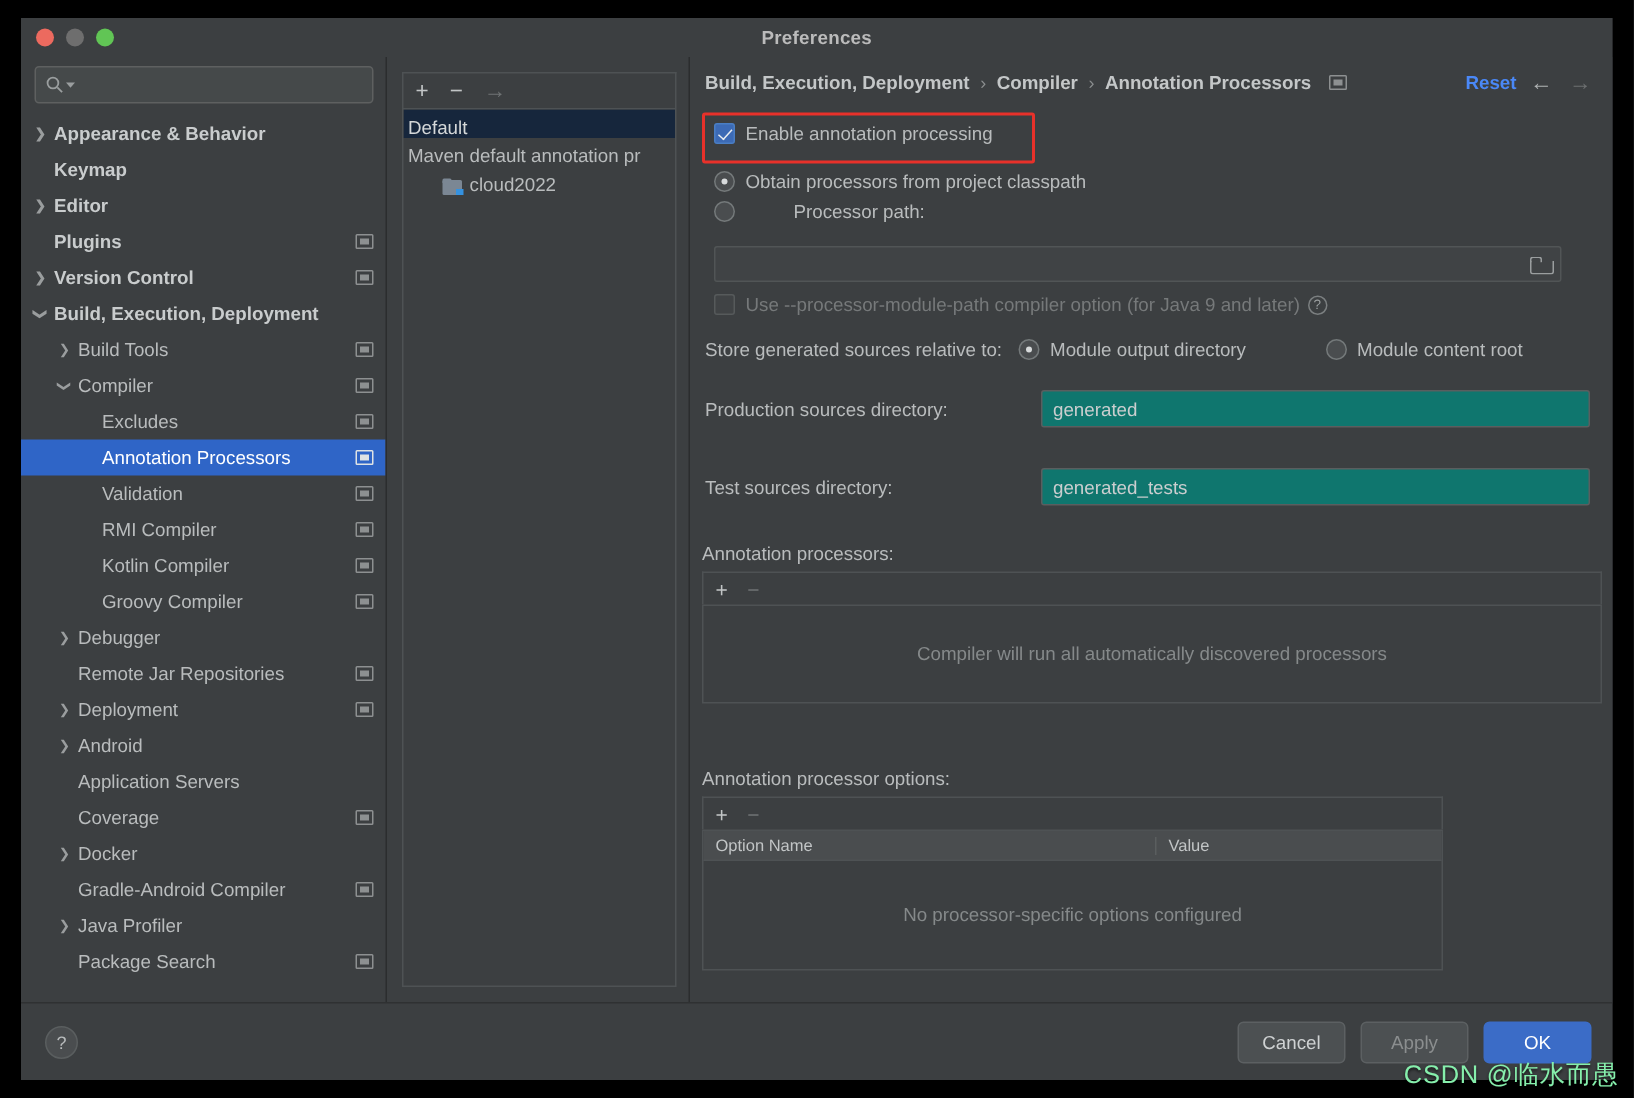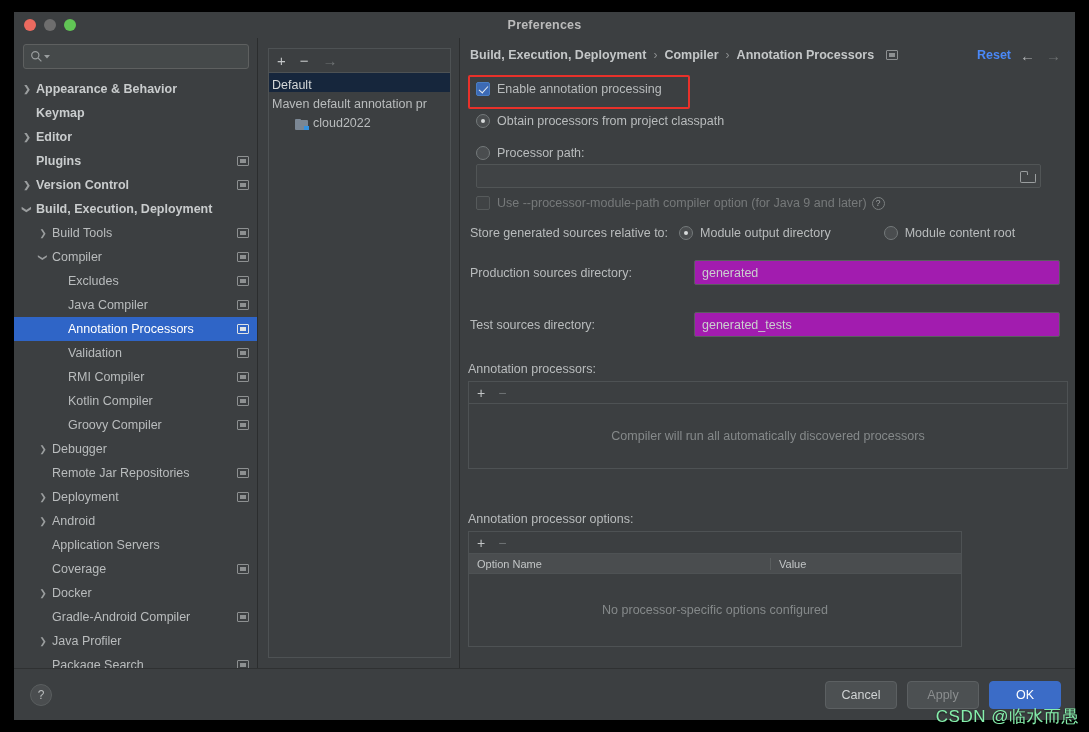--- a/index.html
+++ b/index.html
@@ -151,21 +151,21 @@
     width: 14px; height: 14px; border-radius: 50%;
     border: 1px solid #74797a; background: #4a4d4f;
     flex: 0 0 14px; position: relative; margin-right: 7px;
   }
   .rb.on::after {
     content: ""; position: absolute; left: 4px; top: 4px;
     width: 4px; height: 4px; border-radius: 50%; background: #d7dadb;
   }
   
   .tf {
-    background: #a21caf; border: 1px solid #5a5e5f; border-radius: 2px;
+    background: #0f766e; border: 1px solid #5a5e5f; border-radius: 2px;
     height: 22px; display: flex; align-items: center;
     padding: 0 7px; font-size: 12.5px; color: #cbcecf;
   }
   .tf.empty { background: #404345; border-color: #515556; }
 
   .hl-box {
     position: absolute; border: 2px solid #e8312a; border-radius: 2px;
     pointer-events: none;
   }
   .qmark {
@@ -310,25 +310,20 @@
               <span class="chev" style="transform:rotate(90deg);display:inline-block">❯</span>
             </span>
             <span class="lbl">Compiler</span>
             <span class="scope-ico"></span>
           </div>
           <div class="tree-row" style="padding-left: 36px;">
             <span class="tw"></span>
             <span class="lbl">Excludes</span>
             <span class="scope-ico"></span>
           </div>
-          <div class="tree-row" style="padding-left: 36px;">
-            <span class="tw"></span>
-            <span class="lbl">Java Compiler</span>
-            <span class="scope-ico"></span>
-          </div>
           <div class="tree-row selected" style="padding-left: 36px;">
             <span class="tw"></span>
             <span class="lbl">Annotation Processors</span>
             <span class="scope-ico"></span>
           </div>
           <div class="tree-row" style="padding-left: 36px;">
             <span class="tw"></span>
             <span class="lbl">Validation</span>
             <span class="scope-ico"></span>
           </div>
@@ -450,21 +445,21 @@
           <span class="cb checked"></span>
           <span class="lbl-txt">Enable annotation processing</span>
         </div>
         <div class="hl-box" style="left:0px; top:3px; width:222px; height:34px;"></div>
 
         <div class="row" style="position:absolute; left:8px; top:42px;">
           <span class="rb on"></span>
           <span class="lbl-txt">Obtain processors from project classpath</span>
         </div>
 
-        <div class="row" style="position:absolute; left:8px; top:74px;">
+        <div class="row" style="position:absolute; left:8px; top:62px;gap:32px;">
           <span class="rb"></span>
           <span class="lbl-txt">Processor path:</span>
         </div>
 
         <div class="tf empty" style="position:absolute; left:8px; top:92px; width:565px; height:24px; padding-right:4px;">
           <span style="flex:1"></span>
           <span class="browse">
             <span class="b1"></span>
               <span class="b2"></span>
           </span>

